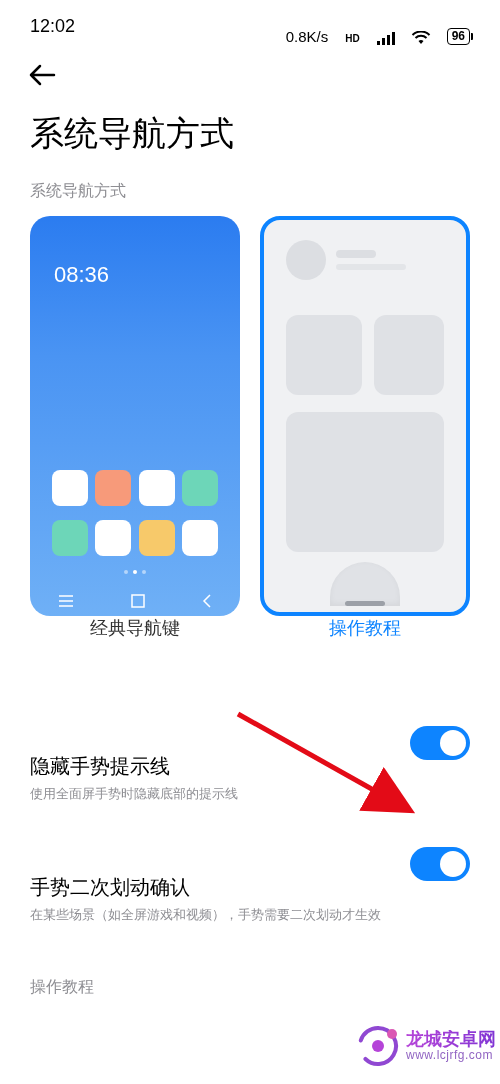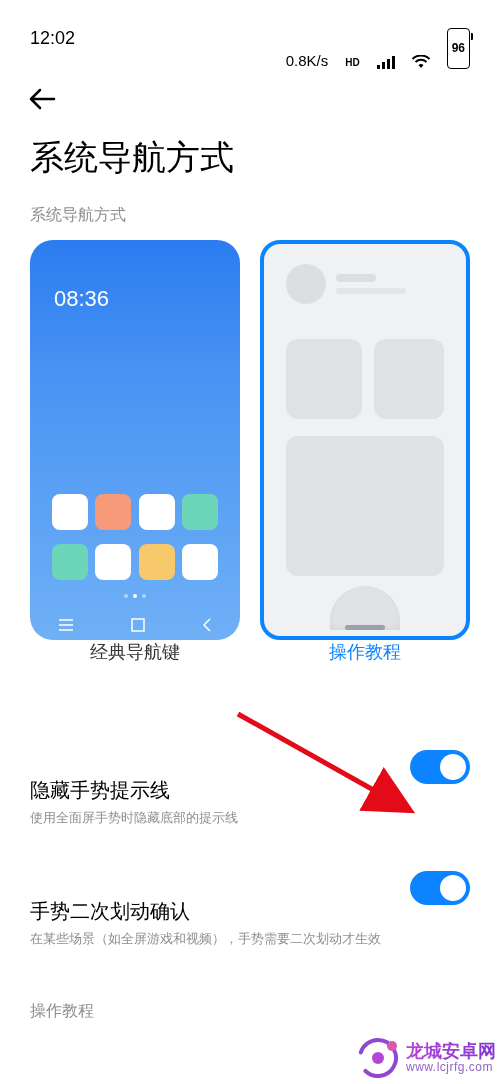--- a/index.html
+++ b/index.html
@@ -23,21 +23,21 @@
   .status-right {
     display: flex;
     align-items: flex-end;
     gap: 16px;
     font-size: 15px;
   }
   .status-right svg { display: block; }
   .battery-box {
     border: 1.5px solid #000;
     border-radius: 4px;
-    padding: 12px 4px;
+    padding: 0 4px;
     font-size: 12px;
     font-weight: 600;
     line-height: 15px;
     position: relative;
     margin-top: 20px;
   }
   .battery-box::after {
     content:"";
     position:absolute;
     right:-4px; top:4px;
@@ -71,21 +71,20 @@
   .option-col { flex: 1; display: flex; flex-direction: column; align-items: center; }
   .preview-card {
     width: 100%;
     height: 400px;
     border-radius: 20px;
     position: relative;
     overflow: hidden;
   }
   .preview-classic {
     background: linear-gradient(180deg, #2b7cf0 0%, #4a94f3 35%, #6fb0f6 100%);
-    border-radius: 23px;
   }
   .preview-gesture {
     background: #f0f1f3;
     border: 4px solid #0d84ff;
   }
   .option-label {
     font-size: 18px;
     color: #323232;
   }
   .option-label.selected { color: #0d84ff; }
@@ -155,21 +154,21 @@
   }
   
   .anno-arrow {
     position: absolute;
     top: 710px; left: 234px;
     pointer-events: none;
   }
   
   .watermark {
     position: absolute;
-    right: 4px; bottom: 4px;
+    right: 4px; bottom: 16px;
     display: flex; align-items: center; gap: 6px;
     opacity: .95;
   }
   .wm-ico {
     width: 44px; height: 44px; position: relative;
   }
   .wm-text { display:flex; flex-direction:column; line-height:1.1; }
   .wm-cn { font-size: 18px; font-weight: 700;
            background: linear-gradient(90deg,#b23bd6,#7a2bd2);
            -webkit-background-clip: text; background-clip:text; color: transparent; }

